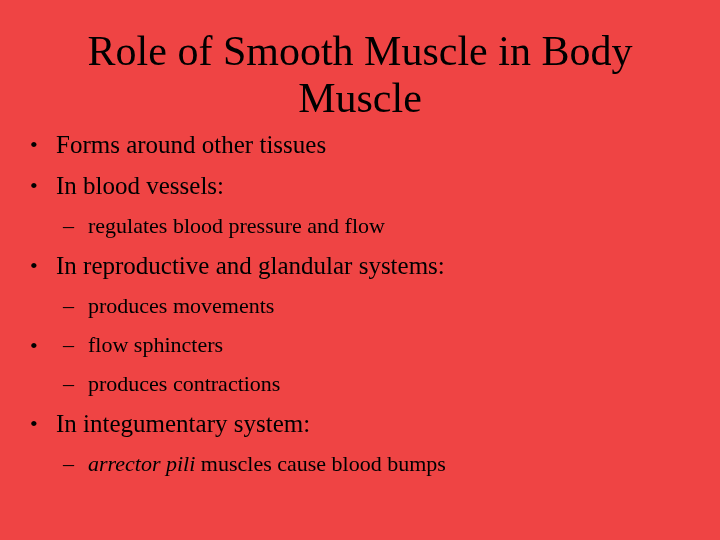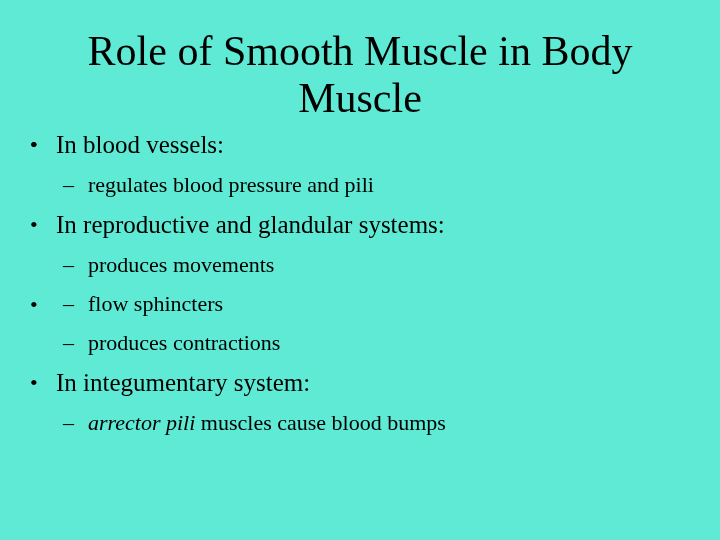--- a/index.html
+++ b/index.html
@@ -6,21 +6,21 @@
   body {
     width: 720px; height: 540px;
     background: #ffffff;
     overflow: hidden;
   }
   .slide {
     position: relative;
     width: 720px; height: 540px;
     font-family: "Liberation Serif", serif;
     color: #000000;
-    background: #5eead4;
+    background: #ef4444;
   }
   .title {
     position: absolute;
     top: 28px; left: 30px; right: 30px;
     text-align: center;
     font-size: 42px;
     line-height: 47px;
     font-weight: 400;
   }
   .title .tline { white-space: nowrap; }
@@ -45,30 +45,31 @@
 
   <div class="title">
     <div class="tline">Role of Smooth Muscle in Body</div>
     <div class="tline">Muscle</div>
   </div>
 
   <ul class="bullets">
 
     <li class="b l1">
       <span class="mk">•</span>
+      <span>Forms around other tissues</span>
     </li>
 
     <li class="b l1">
       <span class="mk">•</span>
       <span>In blood vessels:</span>
     </li>
 
     <li class="b l2">
       <span class="mk">–</span>
-      <span>regulates blood pressure and pili</span>
+      <span>regulates blood pressure and flow</span>
     </li>
 
     <li class="b l1">
       <span class="mk">•</span>
       <span>In reproductive and glandular systems:</span>
     </li>
 
     <li class="b l2">
       <span class="mk">–</span>
       <span>produces movements</span>

